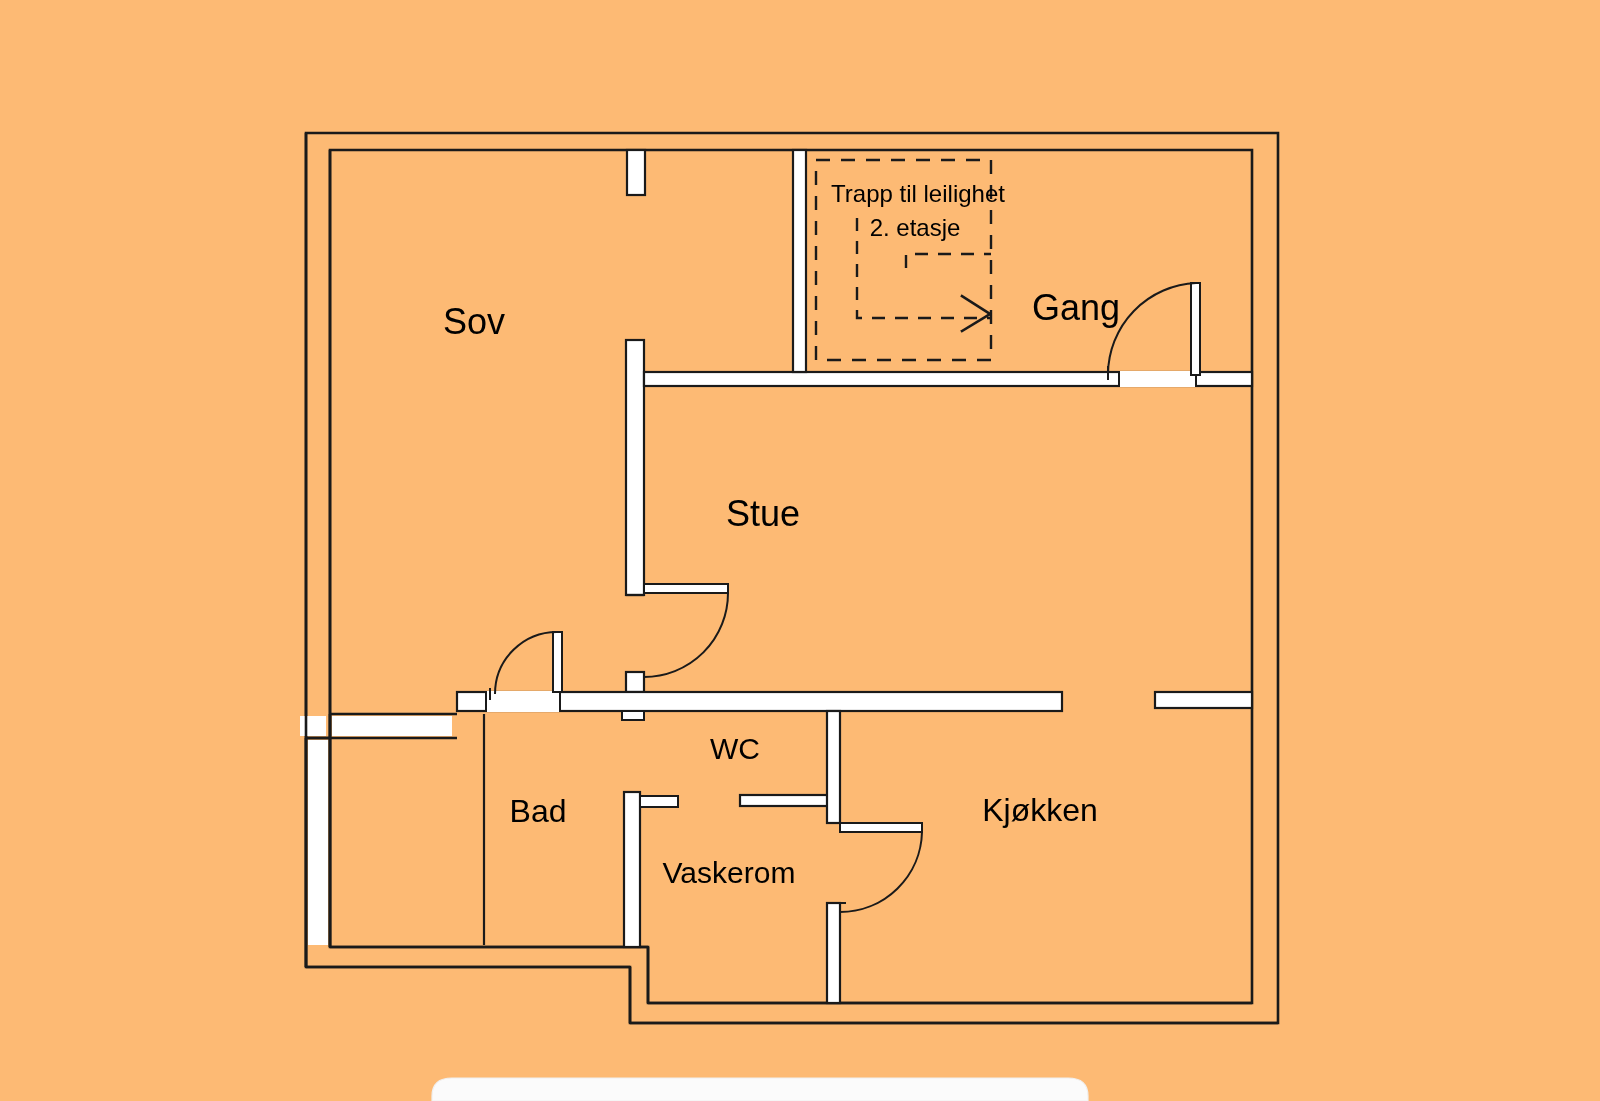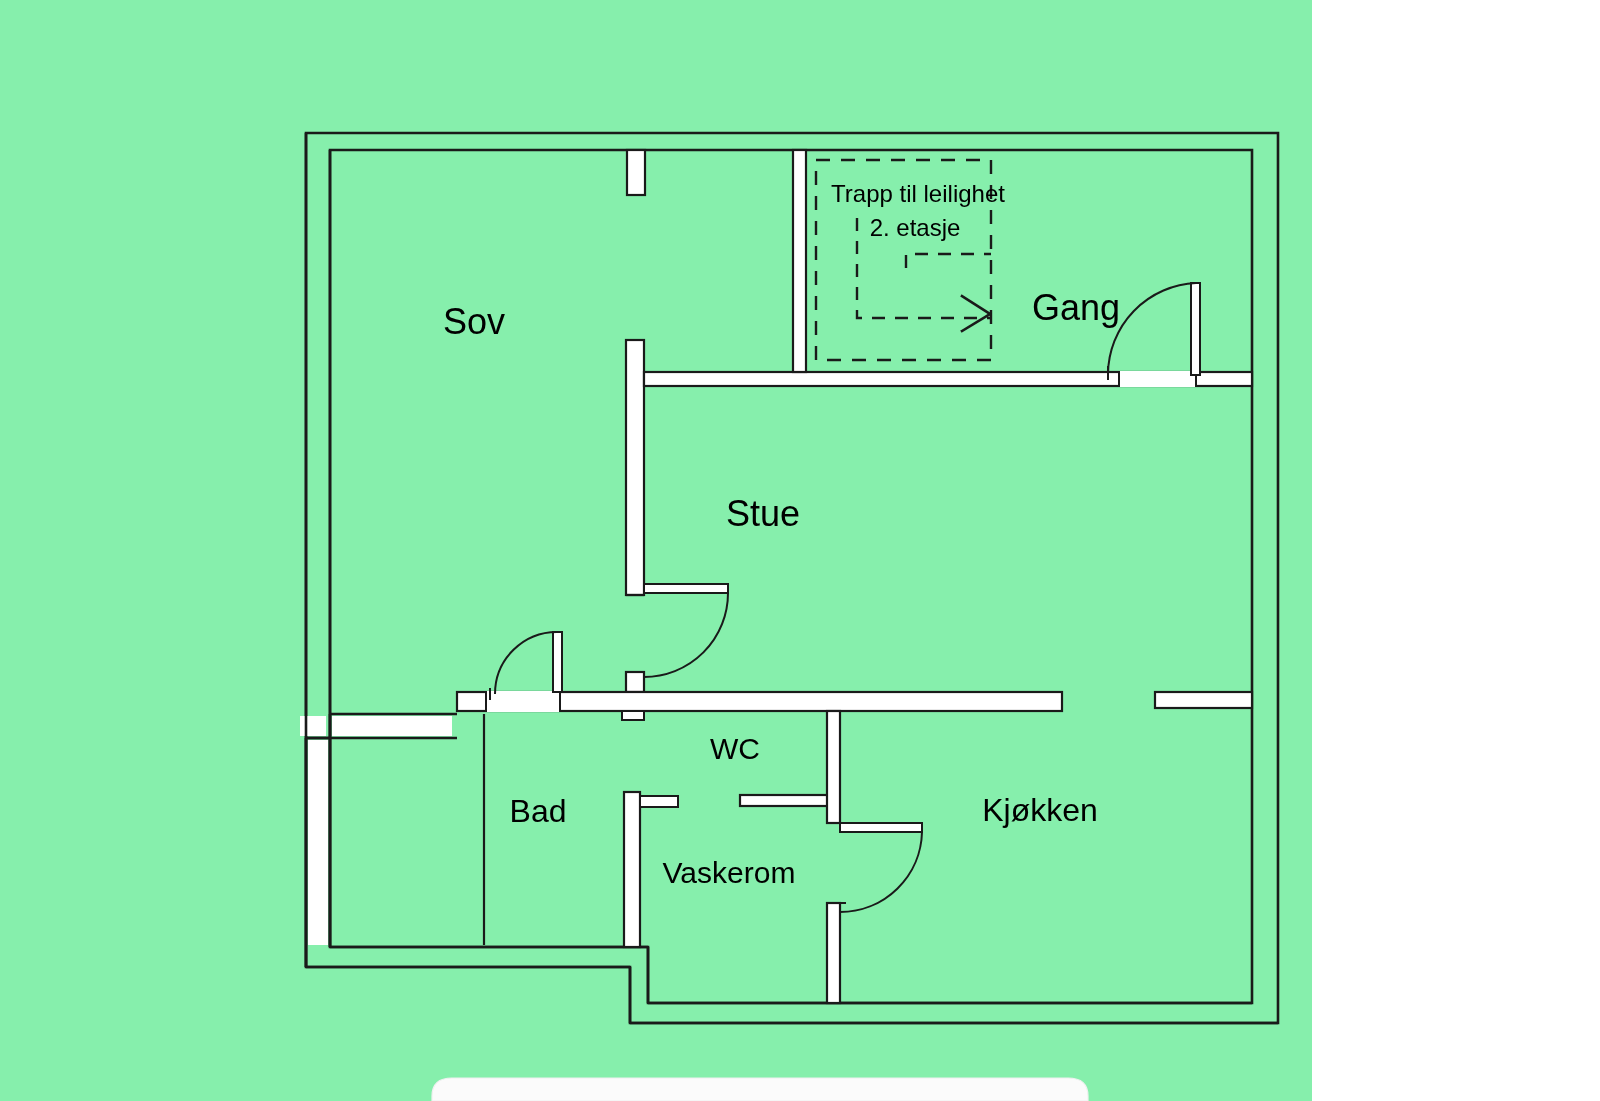--- a/index.html
+++ b/index.html
@@ -10,23 +10,23 @@
   }
   body {
     width: 1600px;
     height: 1101px;
     font-family: "Liberation Sans", sans-serif;
     overflow: hidden;
     position: relative;
   }
   #plan-root {
     position: relative;
-    width: 1312px;
+    width: 1600px;
     height: 1101px;
-    background: #86efac;
+    background: #fdba74;
   }
   #floorplan-svg {
     position: absolute;
     left: 0;
     top: 0;
     width: 1600px;
     height: 1101px;
     display: block;
   }
   .room-label {

